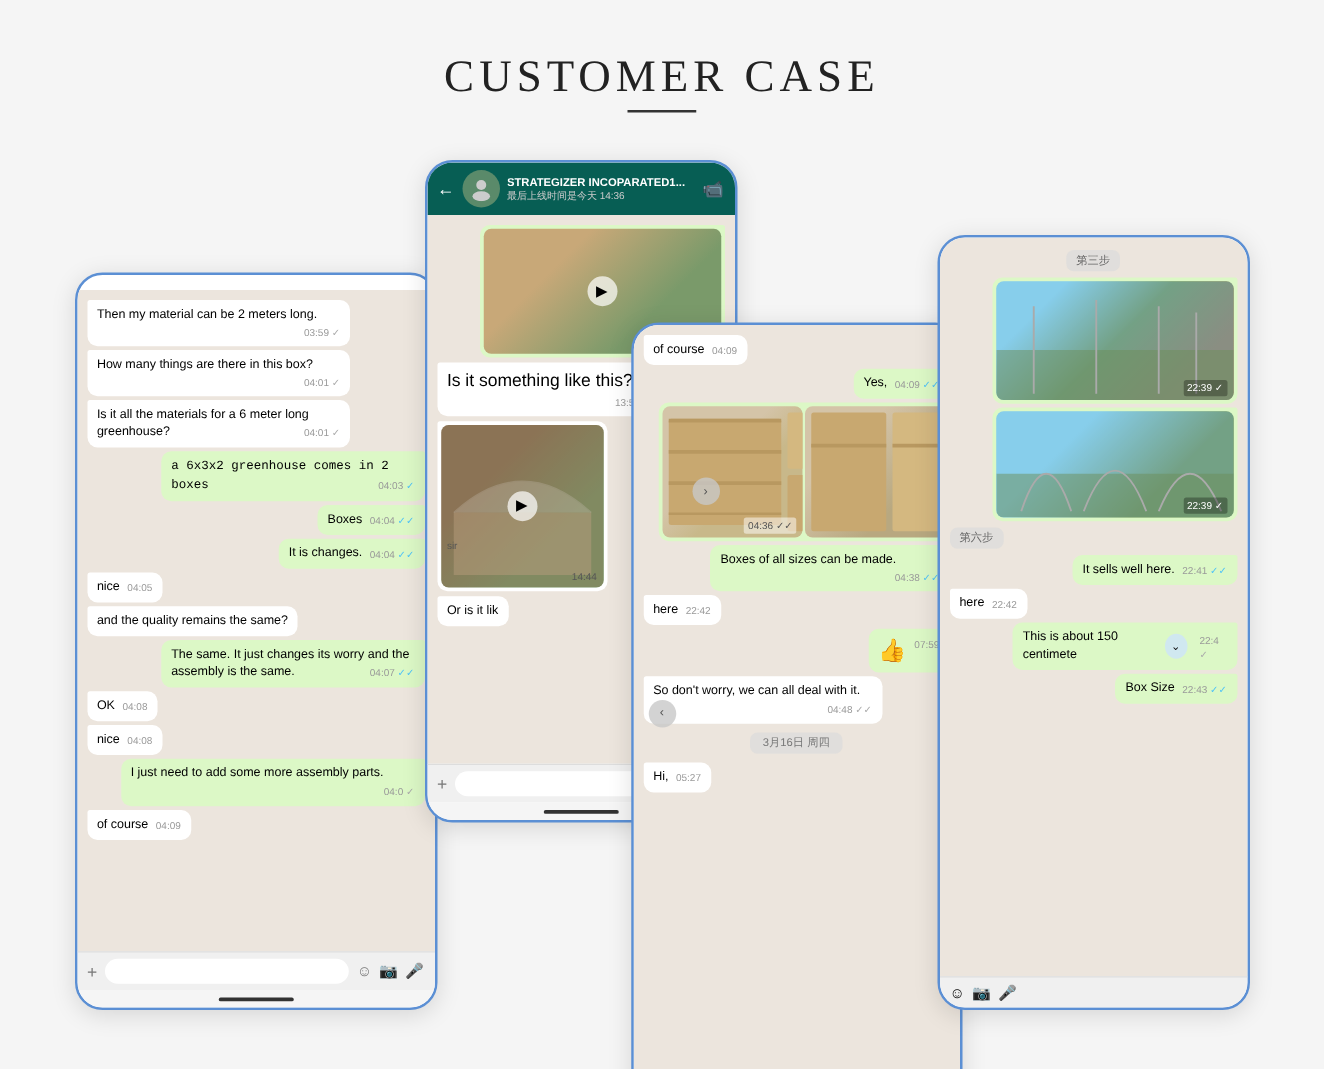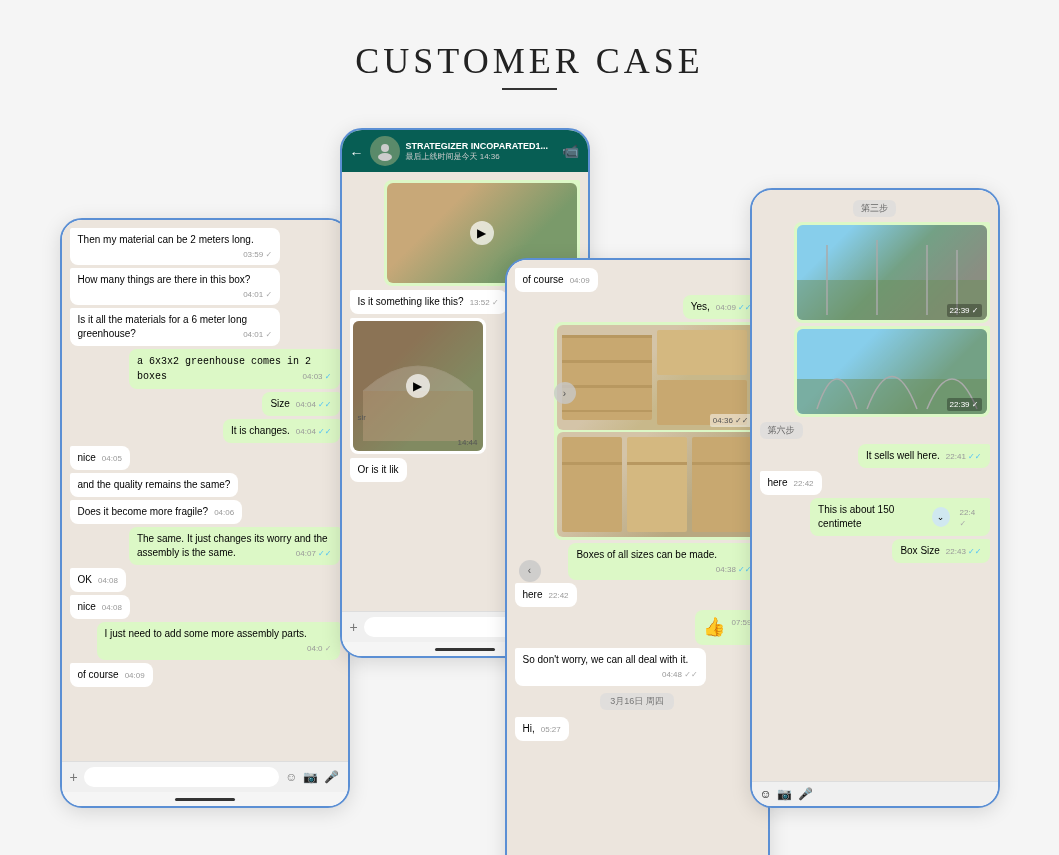--- a/index.html
+++ b/index.html
@@ -49,21 +49,21 @@
     <h1 style="font-size:36px; font-weight:400; letter-spacing:4px; color:#222; font-family: 'Times New Roman', serif;">CUSTOMER CASE</h1>
     <div style="width:55px; height:2px; background:#333; margin:6px auto 0;"></div>
   </div>
 
   <div style="position:relative; width:940px; height:710px;">
 
     <div style="position:absolute; left:0px; top:90px; width:290px; height:590px;
                 background:#fff; border:2px solid #5b8fd4; border-radius:22px;
                 overflow:hidden; box-shadow:0 4px 20px rgba(0,0,0,0.13); display:flex; flex-direction:column;">
 
-      <div style="flex:1; background:#ece5dd; padding:8px 8px 20px; overflow:hidden; display:flex; flex-direction:column; gap:3px;">
+      <div style="flex:1; background:#ece5dd; padding:8px 8px 20px; overflow:hidden; display:flex; flex-direction:column; gap:3px;margin-top:12px;">
 
         <div class="msg-row left">
           <div class="msg-bubble received">
             <span style="font-size:10px;">Then my material can be 2 meters long.</span>
             <span class="msg-time">03:59 <span style="color:#aaa;">✓</span></span>
           </div>
         </div>
         <div class="msg-row left">
           <div class="msg-bubble received">
             <span style="font-size:10px;">How many things are there in this box?</span>
@@ -77,45 +77,39 @@
           </div>
         </div>
         <div class="msg-row right">
           <div class="msg-bubble sent">
             <span style="font-size:10px;font-family:Liberation Mono, monospace;">a 6x3x2 greenhouse comes in 2 boxes</span>
             <span class="msg-time">04:03 <span style="color:#4fc3f7;">✓</span></span>
           </div>
         </div>
         <div class="msg-row right">
           <div class="msg-bubble sent">
-            <span style="font-size:10px;">Size</span>
+            <span style="font-size:10px;">Boxes</span>
             <span class="msg-time">04:04 <span style="color:#4fc3f7;">✓✓</span></span>
           </div>
         </div>
         <div class="msg-row right">
           <div class="msg-bubble sent">
             <span style="font-size:10px;">It is changes.</span>
             <span class="msg-time">04:04 <span style="color:#4fc3f7;">✓✓</span></span>
           </div>
         </div>
         <div class="msg-row left">
           <div class="msg-bubble received">
             <span style="font-size:10px;">nice</span>
             <span class="msg-time">04:05</span>
           </div>
         </div>
         <div class="msg-row left">
           <div class="msg-bubble received">
             <span style="font-size:10px;">and the quality remains the same?</span>
-          </div>
-        </div>
-        <div class="msg-row left">
-          <div class="msg-bubble received">
-            <span style="font-size:10px;">Does it become more fragile?</span>
-            <span class="msg-time">04:06</span>
           </div>
         </div>
         <div class="msg-row right">
           <div class="msg-bubble sent">
             <span style="font-size:10px;">The same. It just changes its worry and the assembly is the same.</span>
             <span class="msg-time">04:07 <span style="color:#4fc3f7;">✓✓</span></span>
           </div>
         </div>
         <div class="msg-row left">
           <div class="msg-bubble received">
@@ -180,21 +174,21 @@
         <div class="msg-row right">
           <div class="msg-bubble sent" style="max-width:90%; padding:3px;">
             <div style="position:relative; width:190px; height:100px; border-radius:6px; overflow:hidden; background:linear-gradient(135deg, #c8a878 30%, #7a9a6a 70%);">
               <div style="position:absolute; top:50%; left:50%; transform:translate(-50%,-50%); width:24px; height:24px; background:rgba(255,255,255,0.7); border-radius:50%; display:flex; align-items:center; justify-content:center; font-size:12px;">▶</div>
               <div style="position:absolute; bottom:3px; right:5px; font-size:8px; color:#fff; background:rgba(0,0,0,0.4); padding:1px 3px; border-radius:3px;">13:50 ✓</div>
             </div>
           </div>
         </div>
         <div class="msg-row left">
           <div class="msg-bubble received">
-            <span style="font-size:10px;margin-top:24px;">Is it something like this?</span>
+            <span style="font-size:14px;margin-top:24px;">Is it something like this?</span>
             <span class="msg-time">13:52 <span style="color:#aaa;">✓</span></span>
           </div>
         </div>
 
         <div class="msg-row left">
           <div class="msg-bubble received" style="max-width:90%; padding:3px;">
             <div style="position:relative; width:130px; height:130px; border-radius:6px; overflow:hidden; background:linear-gradient(135deg, #8B7355 30%, #7a9a6a 70%);">
 
               <svg width="130" height="130" viewBox="0 0 130 130" style="position:absolute;">
                 <rect x="10" y="70" width="110" height="50" fill="#d4b896" opacity="0.5"></rect>
@@ -241,21 +235,21 @@
         </div>
         <div class="msg-row right">
           <div class="msg-bubble sent">
             <span style="font-size:10px;">Yes,</span>
             <span class="msg-time">04:09 <span style="color:#4fc3f7;">✓✓</span></span>
           </div>
         </div>
 
         <div class="msg-row right">
           <div class="msg-bubble sent" style="max-width:95%; padding:3px;">
-            <div style="display:flex; flex-direction:column; gap:2px;">
+            <div style="display:flex; flex-direction:row; gap:2px;">
               <div style="width:200px; height:105px; border-radius:6px; overflow:hidden; background:linear-gradient(135deg, #d4c4a8 40%, #c8b88a 60%); position:relative;">
                 
                 <svg width="200" height="105" viewBox="0 0 200 105">
                   <rect x="5" y="10" width="90" height="85" fill="#c8a870" rx="2"></rect>
                   <rect x="100" y="5" width="90" height="45" fill="#d4b880" rx="2"></rect>
                   <rect x="100" y="55" width="90" height="45" fill="#c8a870" rx="2"></rect>
                   <rect x="5" y="10" width="90" height="3" fill="#b89860"></rect>
                   <rect x="5" y="35" width="90" height="3" fill="#b89860"></rect>
                   <rect x="5" y="60" width="90" height="3" fill="#b89860"></rect>
                   <rect x="5" y="85" width="90" height="2" fill="#b89860"></rect>

